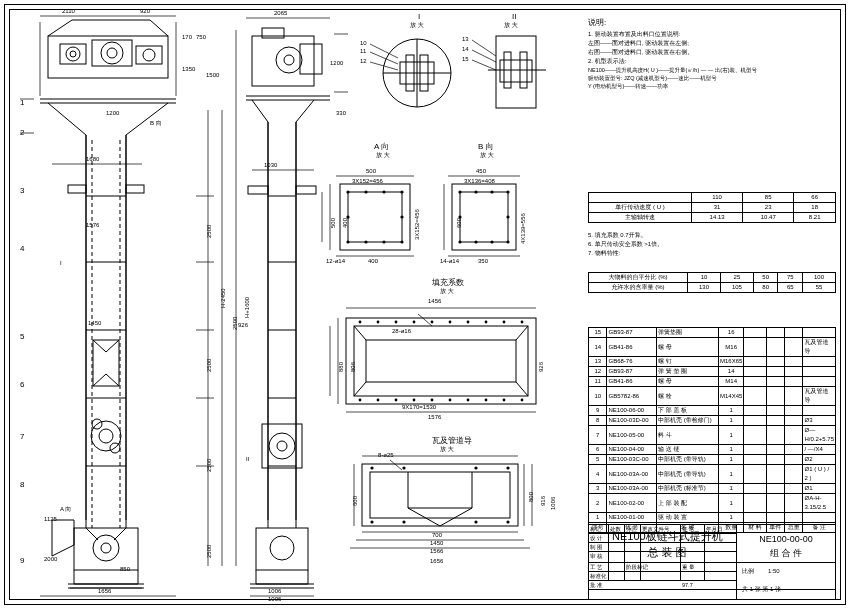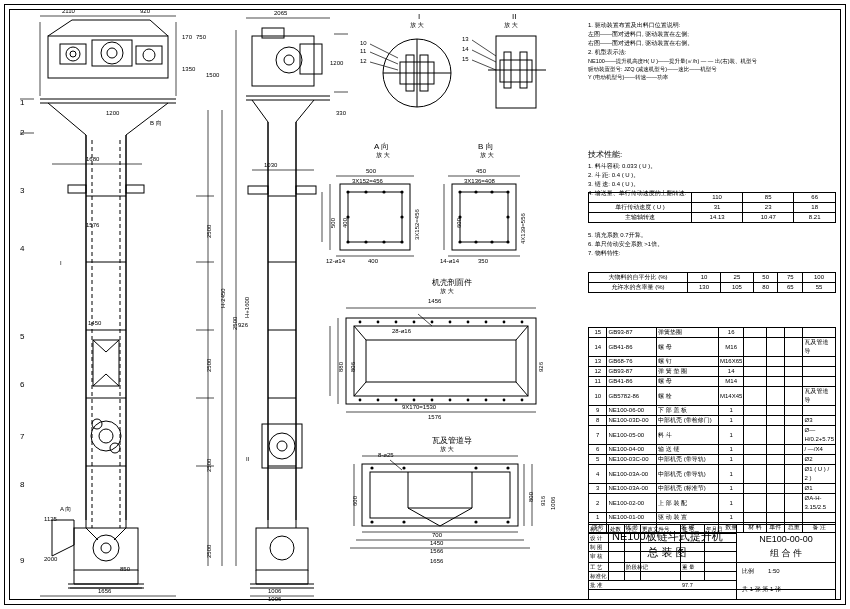--- a/index.html
+++ b/index.html
@@ -289,21 +289,21 @@
         <circle cx="508" cy="217" r="1.6"></circle>
     </g>
   </svg>
   <div class="txt t6" style="left:476px;top:168px;">450</div>
   <div class="txt t6" style="left:464px;top:178px;">3X136=408</div>
   <div class="txt t6 rot" style="left:456px;top:228px;">600</div>
   <div class="txt t6 rot" style="left:520px;top:244px;">4X139=556</div>
   <div class="txt t6" style="left:440px;top:258px;">14-ø14</div>
   <div class="txt t6" style="left:478px;top:258px;">350</div>
 
-  <div class="txt t8 ctr" style="left:432px;top:278px;">机壳剖面件</div>
+  <div class="txt t8 ctr" style="left:432px;top:278px;">填充系数</div>
   <div class="txt t6 ctr" style="left:440px;top:288px;">放 大</div>
   <svg width="850" height="609">
     <g stroke="#000" fill="none" stroke-width="1">
       <rect x="346" y="318" width="190" height="86"></rect>
       <rect x="354" y="326" width="174" height="70"></rect>
       <path d="M354 326 L366 340 M528 326 L516 340 M354 396 L366 382 M528 396 L516 382"></path>
       <line x1="366" y1="340" x2="516" y2="340"></line>
       <line x1="366" y1="382" x2="516" y2="382"></line>
       <line x1="366" y1="340" x2="366" y2="382"></line>
       <line x1="516" y1="340" x2="516" y2="382"></line>
@@ -381,36 +381,30 @@
   <div class="txt t6 rot" style="left:528px;top:502px;">800</div>
   <div class="txt t6 rot" style="left:540px;top:506px;">916</div>
   <div class="txt t6 rot" style="left:550px;top:510px;">1006</div>
   <div class="txt t6" style="left:432px;top:532px;">700</div>
   <div class="txt t6" style="left:430px;top:540px;">1450</div>
   <div class="txt t6" style="left:430px;top:548px;">1566</div>
   <div class="txt t6" style="left:430px;top:558px;">1656</div>
   <div class="txt t6" style="left:268px;top:596px;">1006</div>
 
   <div style="position:absolute;left:588px;top:18px;width:250px;">
+    <div class="txt t8" style="left:0;top:0;position:relative;">说明:</div>
     <div class="txt t6" style="position:relative;left:0;top:4px;">1. 驱动装置布置及出料口位置说明:</div>
     <div class="txt t6" style="position:relative;left:0;top:6px;">   左图——面对进料口, 驱动装置在左侧;</div>
     <div class="txt t6" style="position:relative;left:0;top:8px;">   右图——面对进料口, 驱动装置在右侧。</div>
     <div class="txt t6" style="position:relative;left:0;top:10px;">2. 机型表示法:</div>
     <div class="txt t5" style="position:relative;left:0;top:12px;">   NE100——提升机高度H( U )——提升量(㎡/h)  — — 出(右)装、机型号</div>
     <div class="txt t5" style="position:relative;left:0;top:14px;">   驱动装置型号: JZQ (减速机型号)——速比——机型号</div>
     <div class="txt t5" style="position:relative;left:0;top:16px;">         Y (电动机型号)——转速——功率</div>
   </div>
 
-  <div style="position:absolute;left:588px;top:150px;width:250px;">
-    <div class="txt t8" style="position:relative;left:0;top:0;">技术性能:</div>
-    <div class="txt t6" style="position:relative;left:0;top:4px;">1. 料斗容积: 0.033 ( U )。</div>
-    <div class="txt t6" style="position:relative;left:0;top:6px;">2. 斗  距: 0.4 ( U )。</div>
-    <div class="txt t6" style="position:relative;left:0;top:8px;">3. 链  速: 0.4 ( U )。</div>
-    <div class="txt t6" style="position:relative;left:0;top:10px;">4. 输送量、单行传动速度的上翻转速:</div>
-  </div>
 
   <table class="tbl" style="left:588px;top:192px;width:248px;">
     <tbody>
         <tr>
       <td style="width:100px;"></td>
       <td>110</td>
       <td>85</td>
       <td>66</td>
     </tr>
     <tr>

